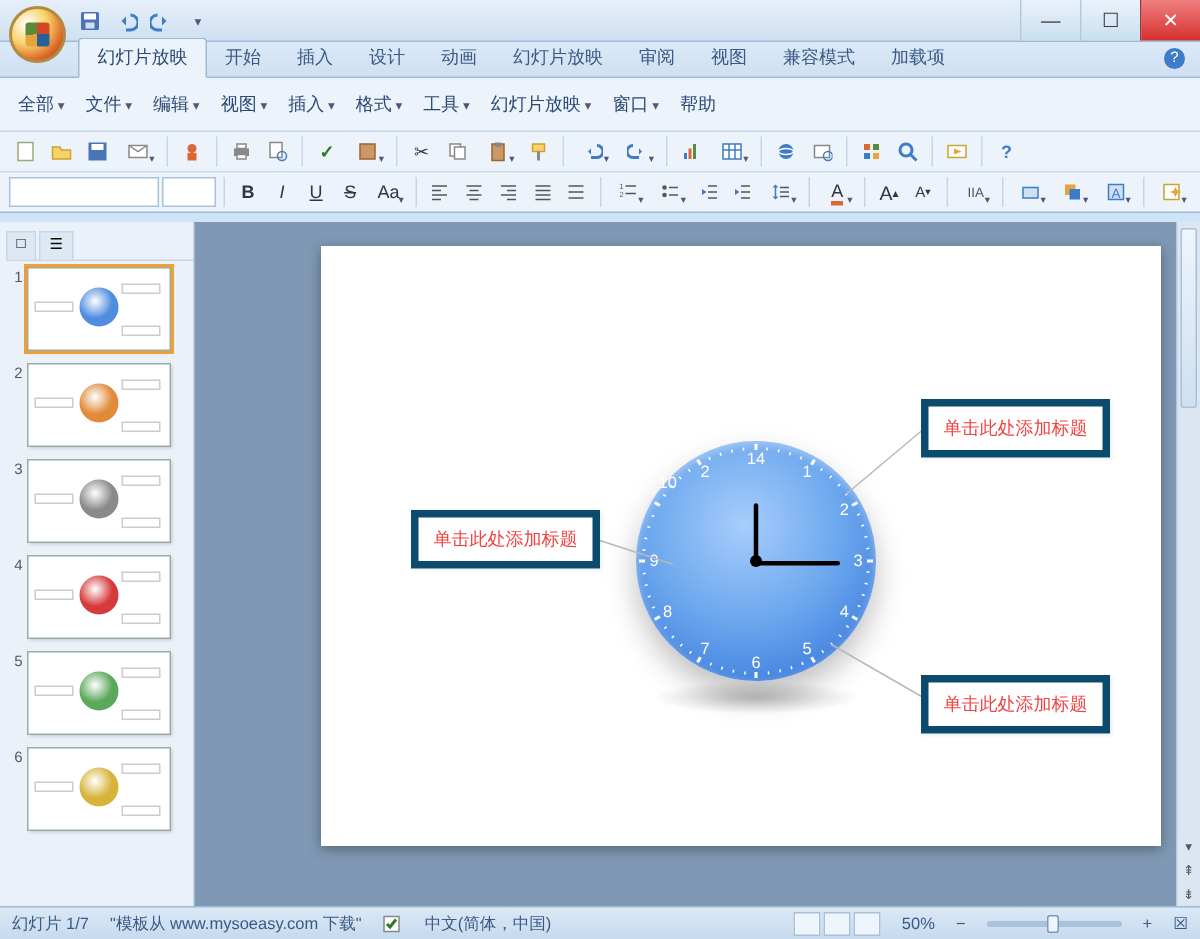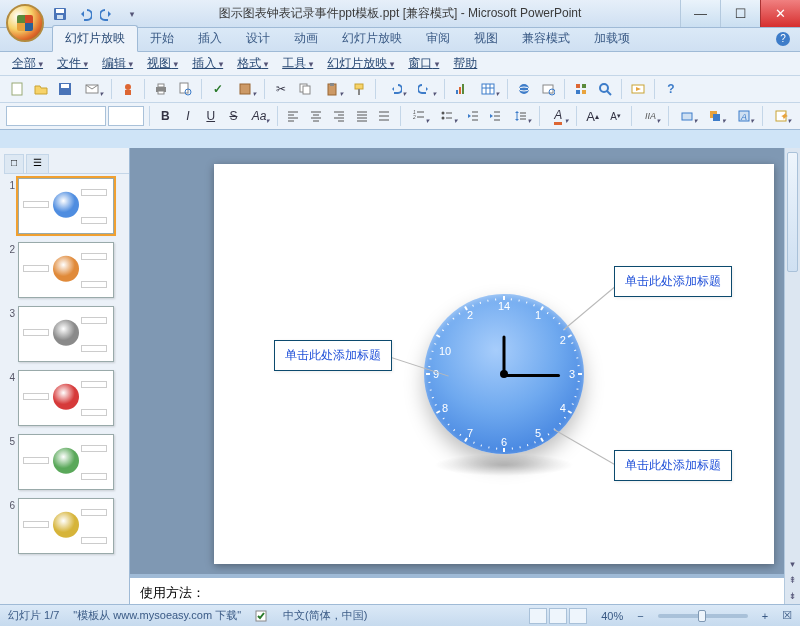--- a/index.html
+++ b/index.html
@@ -18,30 +18,30 @@
 .win-controls .min,.win-controls .max{background:linear-gradient(#eaf3fb,#cadff1);border-left:1px solid #b3c9de;}
 .win-controls .close{background:linear-gradient(#f08080,#d62f2f);color:#fff;border-left:1px solid #a33;}
 
 
 .ribbon-tabs { height: 24px; background: linear-gradient(#dbe9f7,#cfe0f2); display:flex; align-items:flex-end; padding-left: 52px; gap: 0; font-size: 12px; border-bottom:1px solid #9fbad6; position:relative;}
 .ribbon-tabs .tab { padding: 4px 12px; color:#3a5a85; cursor:pointer; }
 .ribbon-tabs .tab.active { background:#edf3fa; border:1px solid #9fbad6; border-bottom:1px solid #edf3fa; border-radius:3px 3px 0 0; margin-bottom:-1px; color:#2a4a75; }
 .help-ico{position:absolute;right:10px;top:4px;width:14px;height:14px;border-radius:50%;background:#3d7cc9;color:#fff;font-size:10px;text-align:center;line-height:14px;}
 
 
-.menu-row { height: 24px; background:#edf3fa; display:flex; align-items:center; padding: 0 8px; gap: 6px; font-size:12px; color:#2a4a75; border-bottom:1px solid #c4d6e8;text-decoration:underline;}
+.menu-row { height: 36px; background:#edf3fa; display:flex; align-items:center; padding: 0 8px; gap: 6px; font-size:12px; color:#2a4a75; border-bottom:1px solid #c4d6e8;}
 .menu-row span{padding:2px 4px;cursor:pointer;}
 .dd::after{content:" ▾"; font-size:9px; color:#557;}
 
 
 .toolbar { background:#edf3fa; padding: 2px 6px; display:flex; align-items:center; gap:2px; border-bottom:1px solid #c4d6e8;}
 .toolbar.last{border-bottom:1px solid #9fbad6;}
 .tool-btn { width:22px; height:22px; display:inline-flex; align-items:center; justify-content:center; border:1px solid transparent; border-radius:2px; cursor:pointer; font-size:12px; color:#334;}
 .sep{width:1px;height:20px;background:#c4d6e8;margin:0 3px;}
-.tool-dd{width:28px;position:relative;font-style:italic;}
+.tool-dd{width:28px;position:relative;}
 .tool-dd::after{content:"▾";font-size:7px;position:absolute;right:2px;bottom:1px;color:#557;}
 .font-box{width:100px;height:20px;border:1px solid #a9c1d9;background:#fff;font-size:11px;padding:1px 4px;}
 .size-box{width:36px;height:20px;border:1px solid #a9c1d9;background:#fff;font-size:11px;padding:1px 4px;}
 
 
 .work{position:absolute;top:148px;bottom:22px;left:0;right:0;display:flex;background:#b8cde2;}
 .thumb-pane{width:130px;background:#ebf1f8;border-right:1px solid #9fbad6;overflow-y:auto;padding:6px 0 6px 4px;position:relative;}
 .thumb-tabs{height:20px;display:flex;font-size:10px;border-bottom:1px solid #c4d6e8;margin-bottom:4px;}
 .thumb-tabs div{padding:2px 6px;border:1px solid #c4d6e8;border-bottom:none;background:#dde8f3;margin-right:2px;}
 .thumb-item{display:flex;align-items:flex-start;margin-bottom:8px;}
@@ -62,21 +62,21 @@
 .clock{position:absolute;left:210px;top:130px;width:160px;height:160px;border-radius:50%;
   background:radial-gradient(circle at 45% 35%, #a7cdfb 0%, #6fa9ef 45%, #3d7edd 85%, #2a5fb5 100%);
   box-shadow:0 10px 20px rgba(0,0,0,.25), inset 0 2px 6px rgba(255,255,255,.4);}
 .clock-shadow{position:absolute;left:220px;top:290px;width:140px;height:22px;border-radius:50%;background:radial-gradient(ellipse,rgba(0,0,0,.22),transparent 70%);}
 .num{position:absolute;color:#fff;font-size:11px;transform:translate(-50%,-50%);}
 .hand{position:absolute;left:50%;top:50%;background:#000;transform-origin:left center;height:3px;border-radius:2px;}
 .hand.h{width:40px;transform:rotate(-90deg);}
 .hand.m{width:56px;transform:rotate(0deg);}
 .center-dot{position:absolute;left:50%;top:50%;width:8px;height:8px;background:#000;border-radius:50%;transform:translate(-50%,-50%);}
 
-.callout{position:absolute;border:1px solid #0c4a6e;background:#fff;padding:6px 10px;font-size:12px;color:#1d4ed8;box-shadow:1px 1px 3px rgba(0,0,0,.08);}
+.callout{position:absolute;border:5px solid #0c4a6e;background:#fff;padding:6px 10px;font-size:12px;color:#ef4444;box-shadow:1px 1px 3px rgba(0,0,0,.08);}
 .lead{position:absolute;background:#b9b9b9;height:1px;transform-origin:left center;}
 
 
 .status{position:absolute;left:0;right:0;bottom:0;height:22px;background:linear-gradient(#dbe9f7,#c6daee);border-top:1px solid #9fbad6;display:flex;align-items:center;font-size:11px;color:#3a5a85;padding:0 8px;gap:14px;}
 .status .spacer{flex:1;}
 .view-btns{display:flex;gap:2px;}
 .view-btns div{width:18px;height:16px;border:1px solid #a9c1d9;background:#eef5fc;}
 .zoom-slider{width:90px;height:4px;background:#a9c1d9;position:relative;border-radius:2px;}
 .zoom-slider .knob{position:absolute;left:45%;top:-4px;width:8px;height:12px;background:#eef5fc;border:1px solid #7f98b3;border-radius:2px;}
 svg{display:block;}
@@ -101,21 +101,20 @@
         </svg>
       </span>
     <span class="ico">
         <svg width="16" height="16">
           <path d="M5 4a5 5 0 0 0 0 10h3" fill="none" stroke="#3d7cc9" stroke-width="2"></path>
           <path d="M11 8l-3-3v6z" fill="#3d7cc9"></path>
         </svg>
       </span>
     <span class="ico" style="color:#557;font-size:9px;line-height:16px;text-align:center;">▾</span>
   </div>
-  <div class="title-text">图示图表钟表记录事件ppt模板.ppt [兼容模式] - Microsoft PowerPoint</div>
   <div class="win-controls">
     <div class="min">—</div>
     <div class="max">☐</div>
     <div class="close">✕</div>
   </div>
 </div>
 
 <div class="ribbon-tabs">
   <div class="tab active">幻灯片放映</div>
   <div class="tab">开始</div>
@@ -487,21 +486,21 @@
       <div class="num" style="left: 80px; top: 12px;">14</div>
           <div class="num" style="left: 114px; top: 21.1103px;">1</div>
           <div class="num" style="left: 138.89px; top: 46px;">2</div>
           <div class="num" style="left: 148px; top: 80px;">3</div>
           <div class="num" style="left: 138.89px; top: 114px;">4</div>
           <div class="num" style="left: 114px; top: 138.89px;">5</div>
           <div class="num" style="left: 80px; top: 148px;">6</div>
           <div class="num" style="left: 46px; top: 138.89px;">7</div>
           <div class="num" style="left: 21.1103px; top: 114px;">8</div>
           <div class="num" style="left: 12px; top: 80px;">9</div>
-          <div class="num" style="left: 21.1103px; top: 57px; text-align: center;">10</div>
+          <div class="num" style="left: 21.1103px; top: 28px; text-align: center;">10</div>
           <div class="num" style="left: 46px; top: 21.1103px;">2</div>
           <div style="position: absolute; left: 50%; top: 50%; width: 4px; height: 2px; background: rgb(255, 255, 255); transform-origin: 0px 0px; transform: rotate(0deg) translate(74px, -1px);"></div>
           <div style="position: absolute; left: 50%; top: 50%; width: 2px; height: 1px; background: rgb(255, 255, 255); transform-origin: 0px 0px; transform: rotate(6deg) translate(74px, -1px);"></div>
           <div style="position: absolute; left: 50%; top: 50%; width: 2px; height: 1px; background: rgb(255, 255, 255); transform-origin: 0px 0px; transform: rotate(12deg) translate(74px, -1px);"></div>
           <div style="position: absolute; left: 50%; top: 50%; width: 2px; height: 1px; background: rgb(255, 255, 255); transform-origin: 0px 0px; transform: rotate(18deg) translate(74px, -1px);"></div>
           <div style="position: absolute; left: 50%; top: 50%; width: 2px; height: 1px; background: rgb(255, 255, 255); transform-origin: 0px 0px; transform: rotate(24deg) translate(74px, -1px);"></div>
           <div style="position: absolute; left: 50%; top: 50%; width: 4px; height: 2px; background: rgb(255, 255, 255); transform-origin: 0px 0px; transform: rotate(30deg) translate(74px, -1px);"></div>
           <div style="position: absolute; left: 50%; top: 50%; width: 2px; height: 1px; background: rgb(255, 255, 255); transform-origin: 0px 0px; transform: rotate(36deg) translate(74px, -1px);"></div>
           <div style="position: absolute; left: 50%; top: 50%; width: 2px; height: 1px; background: rgb(255, 255, 255); transform-origin: 0px 0px; transform: rotate(42deg) translate(74px, -1px);"></div>
           <div style="position: absolute; left: 50%; top: 50%; width: 2px; height: 1px; background: rgb(255, 255, 255); transform-origin: 0px 0px; transform: rotate(48deg) translate(74px, -1px);"></div>
@@ -562,21 +561,20 @@
       <div class="lead" style="left:400px;top:120px;width:40px;"></div>
       <div class="lead" style="left:168px;top:190px;width:70px;transform:rotate(18deg);"></div>
       <div class="lead" style="left:130px;top:190px;width:40px;"></div>
       <div class="lead" style="left:340px;top:265px;width:70px;transform:rotate(30deg);"></div>
       <div class="lead" style="left:400px;top:300px;width:30px;"></div>
 
       <div class="callout" style="left:400px;top:102px;">单击此处添加标题</div>
       <div class="callout" style="left:60px;top:176px;">单击此处添加标题</div>
       <div class="callout" style="left:400px;top:286px;">单击此处添加标题</div>
     </div>
-    <div class="notes">使用方法：</div>
     <div class="slide-scroll">
       <div class="arr" style="top:0;">▴</div>
       <div class="thumb-sb"></div>
       <div class="arr" style="bottom:32px;">▾</div>
       <div class="arr" style="bottom:16px;">⇞</div>
       <div class="arr" style="bottom:0;">⇟</div>
     </div>
   </div>
 </div>
 
@@ -589,20 +587,20 @@
         <path d="M3 7l2 2 4-5" fill="none" stroke="#2a7a2a" stroke-width="2"></path>
       </svg>
     </span>
   <span>中文(简体，中国)</span>
   <div class="spacer"></div>
   <div class="view-btns">
     <div></div>
     <div></div>
     <div></div>
   </div>
-  <span>40%</span>
+  <span>50%</span>
   <span>−</span>
   <div class="zoom-slider">
       <div class="knob"></div>
     </div>
   <span>+</span>
   <span>☒</span>
 </div>
 
 </body></html>

